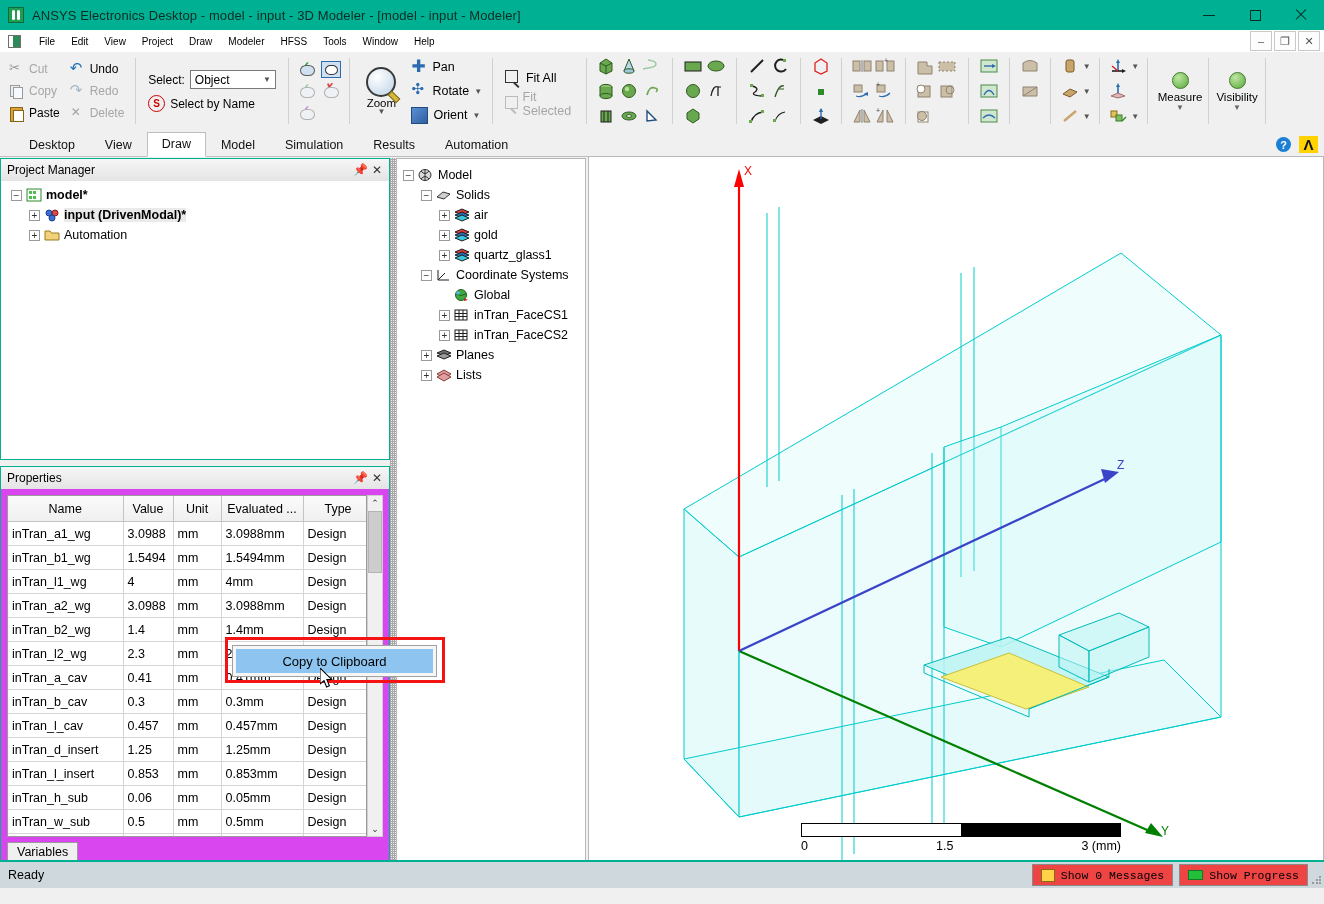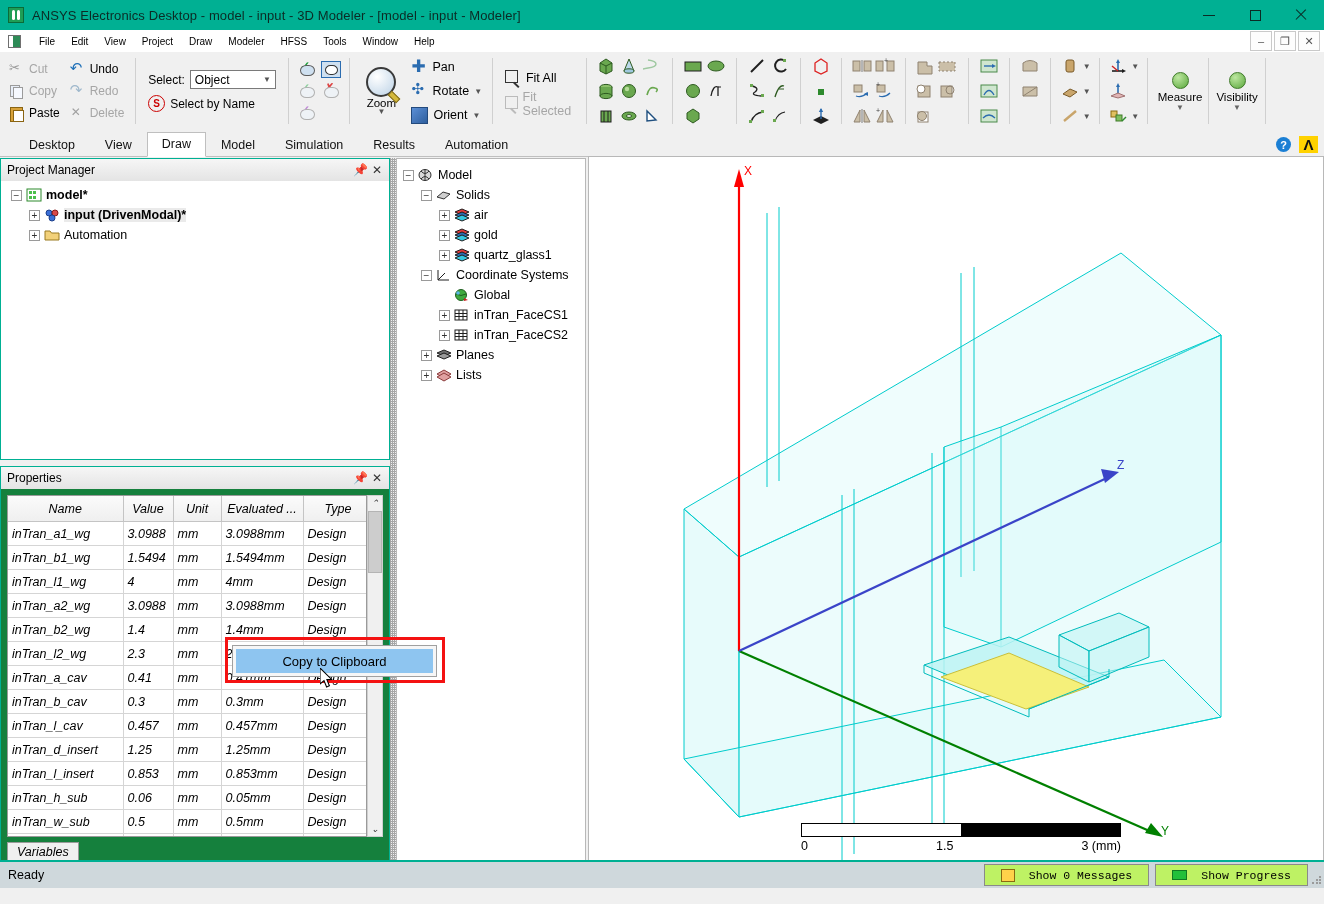--- a/index.html
+++ b/index.html
@@ -191,21 +191,21 @@
   #project-manager{
     position:absolute; left:0; top:158px; width:390px; height:302px;
     background:#fff; border:1px solid #00b093; box-sizing:border-box;
   }
   #project-manager .body{ position:absolute; left:0; top:22px; right:0; bottom:0; background:#fff; padding:4px 0 0 4px; overflow:hidden;}
 
   #properties{
     position:absolute; left:0; top:466px; width:390px; height:398px;
     background:#f0f0f0; border:1px solid #00b093; box-sizing:border-box;
   }
-  #properties .body{position:absolute; left:0; top:22px; right:0; bottom:0; background:#15803d;font-style:italic;}
+  #properties .body{position:absolute; left:0; top:22px; right:0; bottom:0; background:#d946ef;}
 
   
   .tree{ font-size:12.5px; color:#000; }
   .tnode{ display:flex; align-items:center; height:20px; white-space:nowrap; }
   .texp{
     width:11px;height:11px;border:1px solid #9a9a9a;background:#fff;
     display:flex;align-items:center;justify-content:center;font-size:10px;line-height:9px;color:#333;
     margin-right:3px; flex:0 0 auto; box-sizing:border-box;
   }
   .tgap{width:11px;margin-right:3px;flex:0 0 auto;}
@@ -299,22 +299,22 @@
 
   
   #statusbar{
     position:absolute; left:0; bottom:16px; width:1324px; height:26px;
     background:#cfd8dc; border-top:2px solid #00b093;
     display:flex; align-items:center;
   }
   #status-text{ margin-left:8px; font-size:12.5px; color:#000; }
   .status-right{ margin-left:auto; display:flex; align-items:center; gap:6px; padding-right:16px;}
   .status-btn{
-    border:1px solid #8a8a8a; background:#bef264; height:20px; padding:0 16px;
-    display:flex; align-items:center; gap:14px; font-family:"Liberation Mono", monospace; font-size:11.5px; color:#000;
+    border:1px solid #8a8a8a; background:#ef4444; height:20px; padding:0 8px;
+    display:flex; align-items:center; gap:6px; font-family:"Liberation Mono", monospace; font-size:11.5px; color:#000;
   }
   .msg-ic{width:12px;height:11px;background:#ffd24a;border:1px solid #8a6a10;}
   .prog-ic{width:13px;height:8px;background:#22c03a;border:1px solid #117a22;}
   .grip{position:absolute;right:3px;bottom:3px;width:10px;height:10px;
     background:
       radial-gradient(circle 1px at 2px 8px,#9a9a9a 99%,transparent),
       radial-gradient(circle 1px at 6px 8px,#9a9a9a 99%,transparent),
       radial-gradient(circle 1px at 9px 8px,#9a9a9a 99%,transparent),
       radial-gradient(circle 1px at 6px 5px,#9a9a9a 99%,transparent),
       radial-gradient(circle 1px at 9px 5px,#9a9a9a 99%,transparent),

